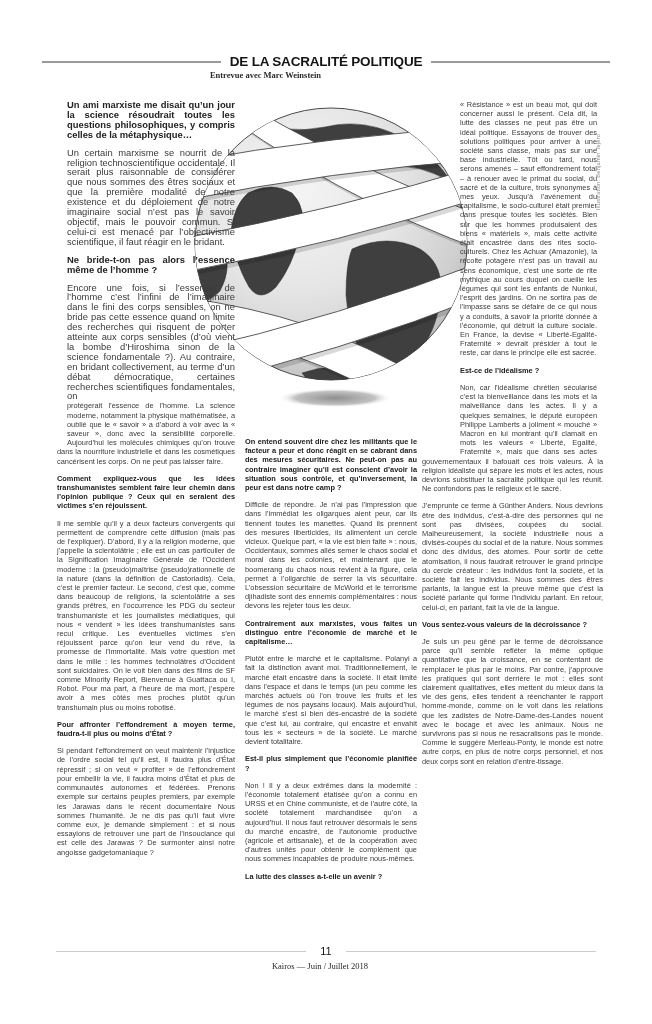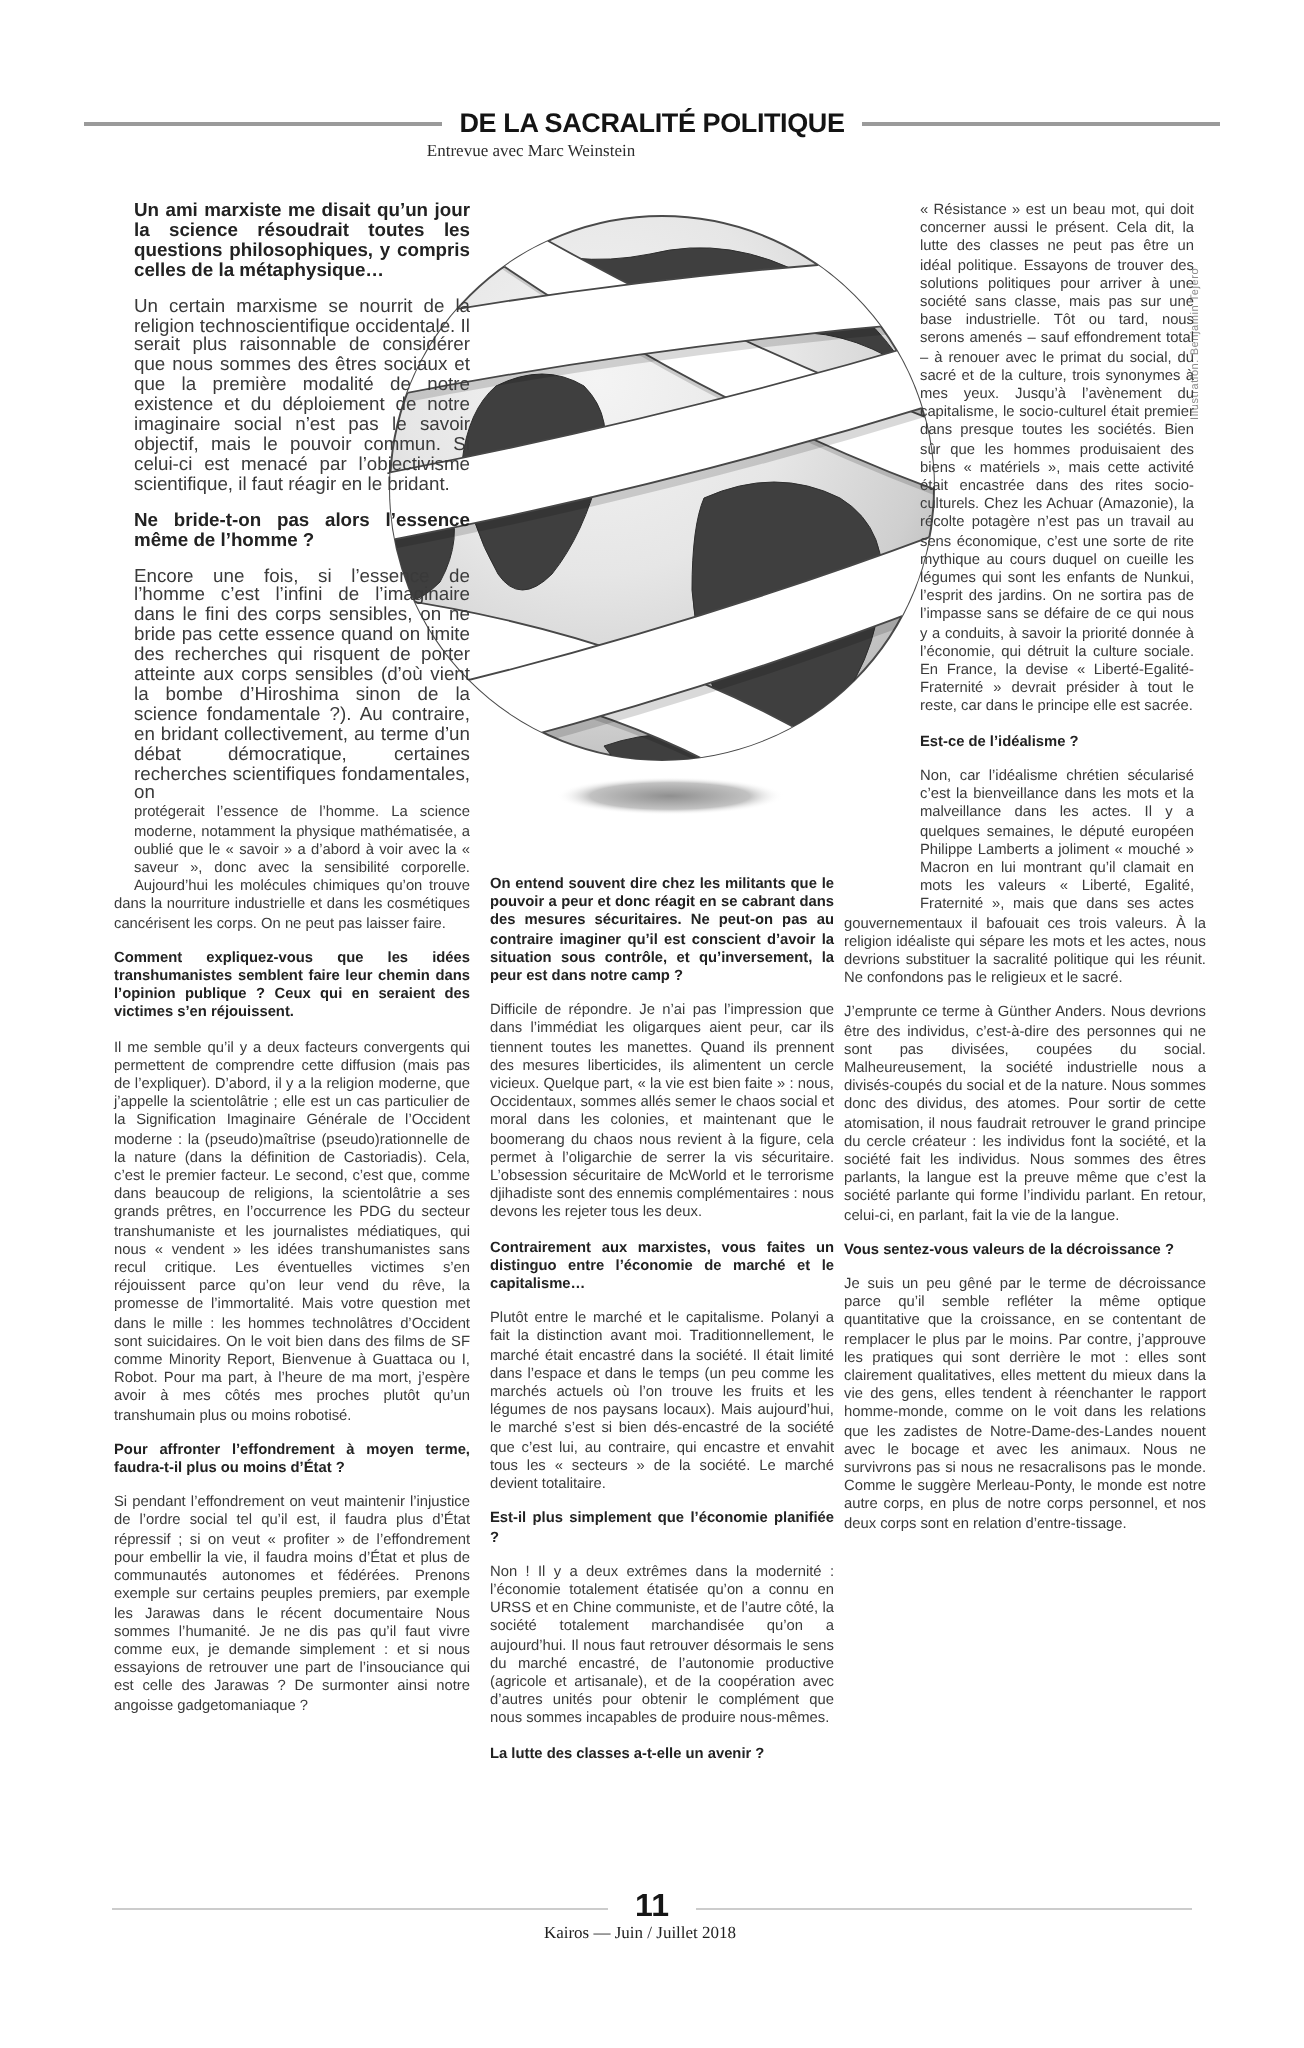--- a/index.html
+++ b/index.html
@@ -13,21 +13,21 @@
     position:absolute; top:54px; left:42px; right:42px;
     display:flex; align-items:center; gap:9px;
   }
   .title-row .rule{flex:1; height:2px; background:#9a9a9a;}
   h1.article-title{
     margin:0; font-size:13.5px; font-weight:700; letter-spacing:-0.2px;
     color:#141414; white-space:nowrap; font-family:"Liberation Sans",sans-serif;
   }
   .subtitle{
     position:absolute; top:70px; left:0; width:531px; text-align:center;
-    font-family:"Liberation Serif",serif; font-size:8.5px; color:#2b2b2b;
+    font-family:"Liberation Serif",serif; font-size:8.5px; color:#2b2b2b;font-weight:bold;
   }
   
   .credit{
     position:absolute; left:595px; top:100px; height:110px;
     writing-mode:vertical-rl; transform:rotate(180deg);
     font-size:5.5px; letter-spacing:.3px; color:#8a8a8a;
   }
   
   .globe{position:absolute; left:190px; top:100px; width:290px; height:312px;}
   
@@ -44,21 +44,21 @@
   
   .col3{left:422px; top:100px; width:181px;}
   .spacer-left-lg{float:left; width:38px; height:352px;}
   .spacer-right-sm{float:right; width:6px; height:352px;}
   
   .footer-row{
     position:absolute; top:945px; left:56px; right:56px;
     display:flex; align-items:center; gap:14px;
   }
   .footer-row .frule{flex:1; height:1px; background:#cccccc;}
-  .page-number{font-size:16px; font-weight:700; color:#161616;}
+  .page-number{font-size:11px; font-weight:400; color:#161616;}
   .journal-line{
     position:absolute; top:961px; left:0; width:640px; text-align:center;
     font-family:"Liberation Serif",serif; font-size:8.5px; color:#1d1d1d;
   }
 </style>
 </head>
 <body>
 
 <div class="page">
 
@@ -134,21 +134,21 @@
     <p class="q lg">Ne bride-t-on pas alors l’essence même de l’homme ?</p>
     <p class="lg nogap">Encore une fois, si l’essence de l’homme c’est l’infini de l’imaginaire dans le fini des corps sensibles, on ne bride pas cette essence quand on limite des recherches qui risquent de porter atteinte aux corps sensibles (d’où vient la bombe d’Hiroshima sinon de la science fondamentale ?). Au contraire, en bridant collectivement, au terme d’un débat démocratique, certaines recherches scientifiques fondamentales, on</p>
     <p>protégerait l’essence de l’homme. La science moderne, notamment la physique mathématisée, a oublié que le « savoir » a d’abord à voir avec la « saveur », donc avec la sensibilité corporelle. Aujourd’hui les molécules chimiques qu’on trouve dans la nourriture industrielle et dans les cosmétiques cancérisent les corps. On ne peut pas laisser faire.</p>
     <p class="q">Comment expliquez-vous que les idées transhumanistes semblent faire leur chemin dans l’opinion publique ? Ceux qui en seraient des victimes s’en réjouissent.</p>
     <p>Il me semble qu’il y a deux facteurs convergents qui permettent de comprendre cette diffusion (mais pas de l’expliquer). D’abord, il y a la religion moderne, que j’appelle la scientolâtrie ; elle est un cas particulier de la Signification Imaginaire Générale de l’Occident moderne : la (pseudo)maîtrise (pseudo)rationnelle de la nature (dans la définition de Castoriadis). Cela, c’est le premier facteur. Le second, c’est que, comme dans beaucoup de religions, la scientolâtrie a ses grands prêtres, en l’occurrence les PDG du secteur transhumaniste et les journalistes médiatiques, qui nous « vendent » les idées transhumanistes sans recul critique. Les éventuelles victimes s’en réjouissent parce qu’on leur vend du rêve, la promesse de l’immortalité. Mais votre question met dans le mille : les hommes technolâtres d’Occident sont suicidaires. On le voit bien dans des films de SF comme Minority Report, Bienvenue à Guattaca ou I, Robot. Pour ma part, à l’heure de ma mort, j’espère avoir à mes côtés mes proches plutôt qu’un transhumain plus ou moins robotisé.</p>
     <p class="q">Pour affronter l’effondrement à moyen terme, faudra-t-il plus ou moins d’État ?</p>
     <p>Si pendant l’effondrement on veut maintenir l’injustice de l’ordre social tel qu’il est, il faudra plus d’État répressif ; si on veut « profiter » de l’effondrement pour embellir la vie, il faudra moins d’État et plus de communautés autonomes et fédérées. Prenons exemple sur certains peuples premiers, par exemple les Jarawas dans le récent documentaire Nous sommes l’humanité. Je ne dis pas qu’il faut vivre comme eux, je demande simplement : et si nous essayions de retrouver une part de l’insouciance qui est celle des Jarawas ? De surmonter ainsi notre angoisse gadgetomaniaque ?</p>
   </section>
 
   <section class="col col2">
-    <p class="q">On entend souvent dire chez les militants que le pouvoir a peur et donc réagit en se cabrant dans des mesures sécuritaires. Ne peut-on pas au contraire imaginer qu’il est conscient d’avoir la situation sous contrôle, et qu’inversement, la peur est dans notre camp ?</p>
+    <p class="q">On entend souvent dire chez les militants que le facteur a peur et donc réagit en se cabrant dans des mesures sécuritaires. Ne peut-on pas au contraire imaginer qu’il est conscient d’avoir la situation sous contrôle, et qu’inversement, la peur est dans notre camp ?</p>
     <p>Difficile de répondre. Je n’ai pas l’impression que dans l’immédiat les oligarques aient peur, car ils tiennent toutes les manettes. Quand ils prennent des mesures liberticides, ils alimentent un cercle vicieux. Quelque part, « la vie est bien faite » : nous, Occidentaux, sommes allés semer le chaos social et moral dans les colonies, et maintenant que le boomerang du chaos nous revient à la figure, cela permet à l’oligarchie de serrer la vis sécuritaire. L’obsession sécuritaire de McWorld et le terrorisme djihadiste sont des ennemis complémentaires : nous devons les rejeter tous les deux.</p>
     <p class="q">Contrairement aux marxistes, vous faites un distinguo entre l’économie de marché et le capitalisme…</p>
     <p>Plutôt entre le marché et le capitalisme. Polanyi a fait la distinction avant moi. Traditionnellement, le marché était encastré dans la société. Il était limité dans l’espace et dans le temps (un peu comme les marchés actuels où l’on trouve les fruits et les légumes de nos paysans locaux). Mais aujourd’hui, le marché s’est si bien dés-encastré de la société que c’est lui, au contraire, qui encastre et envahit tous les « secteurs » de la société. Le marché devient totalitaire.</p>
     <p class="q">Est-il plus simplement que l’économie planifiée ?</p>
     <p>Non ! Il y a deux extrêmes dans la modernité : l’économie totalement étatisée qu’on a connu en URSS et en Chine communiste, et de l’autre côté, la société totalement marchandisée qu’on a aujourd’hui. Il nous faut retrouver désormais le sens du marché encastré, de l’autonomie productive (agricole et artisanale), et de la coopération avec d’autres unités pour obtenir le complément que nous sommes incapables de produire nous-mêmes.</p>
     <p class="q">La lutte des classes a-t-elle un avenir ?</p>
   </section>
 
   <section class="col col3">
     <div class="spacer-left-lg"></div>

